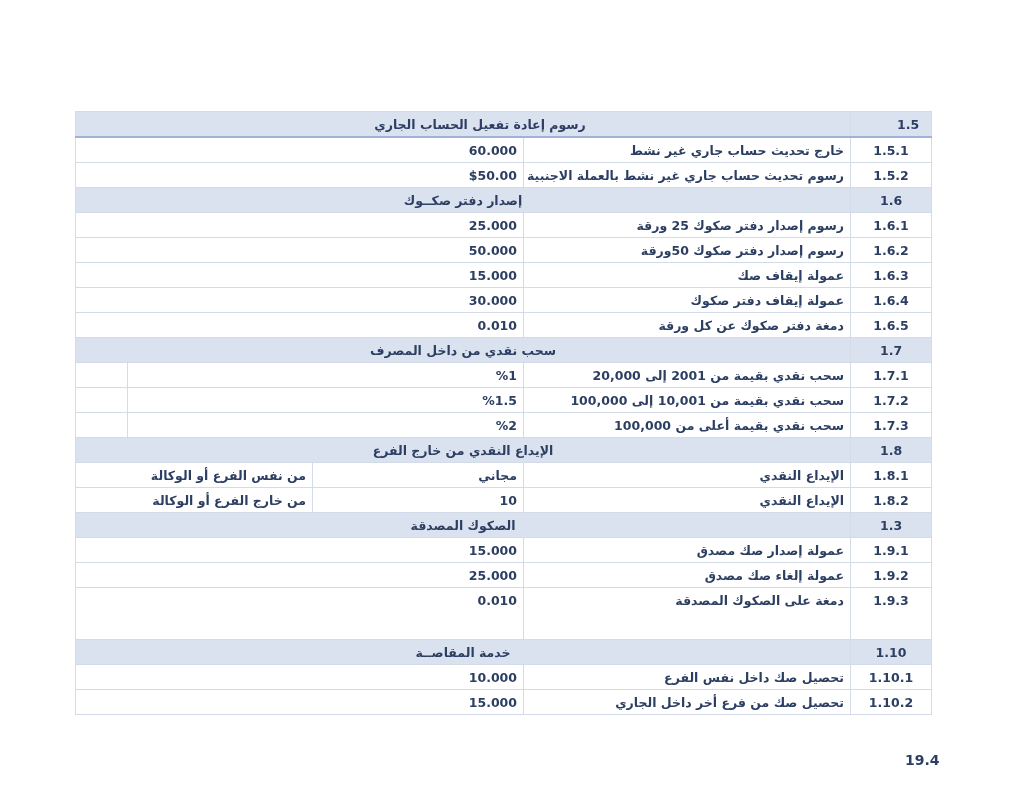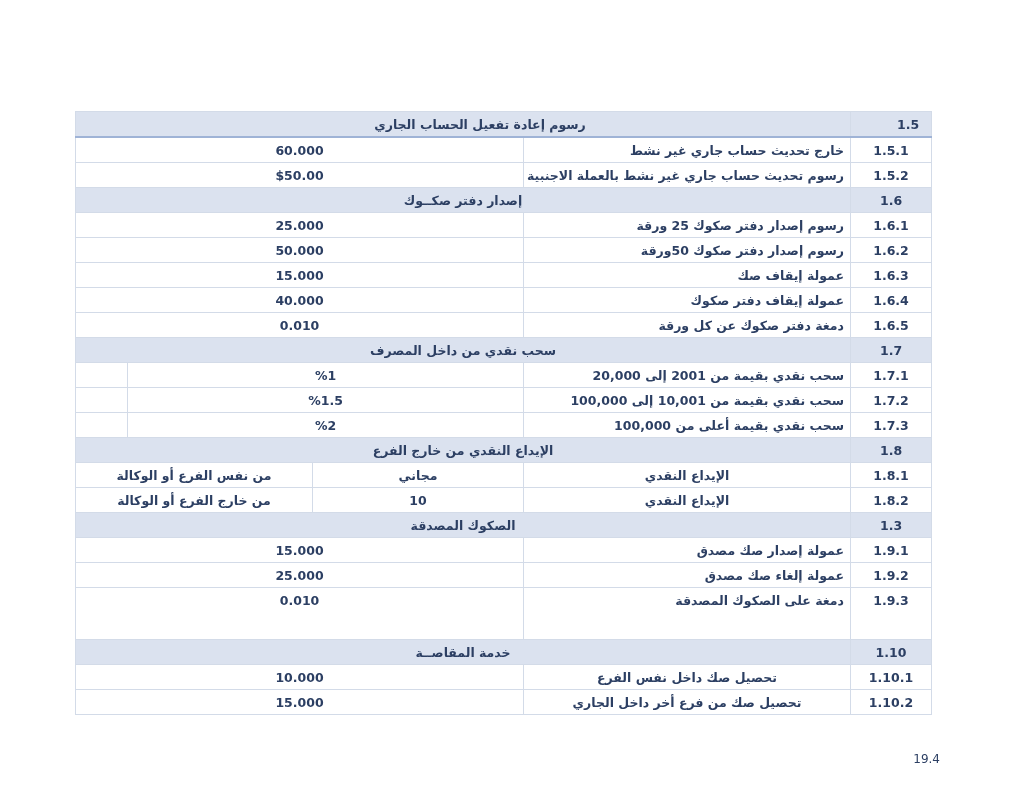--- a/index.html
+++ b/index.html
@@ -12,26 +12,26 @@
     border-collapse: collapse; table-layout: fixed; direction: rtl;
     font-size: 12.5px; font-weight: bold;
   }
   .fee-table td {
     border: 1px solid #d3dbe8; height: 24px; padding: 0 6px; white-space: nowrap; overflow: hidden;
   }
   .fee-table tr.section td { background: #dbe2ef; }
   .fee-table tr.section.first td { border-bottom: 2px solid #9fb3d6; padding-left: 40px; }
   .num { text-align: center; margin-top: 30px; }
   .desc { text-align: right; }
-  .val { text-align: center; }
+  .val { }
   .title { text-align: center; }
   .tall td { height: 46px; vertical-align: top; padding-top: 5px; }
   .page-number {
-    position: absolute; left: 905px; top: 752px; width: 35px; text-align: right;
-    font-size: 12px; font-weight: normal; color: #2c3f63;
+    position: absolute; left: 905px; top: 752px; width: 35px; text-align: left;
+    font-size: 14px; font-weight: bold; color: #2c3f63;
   }
 </style>
 </head>
 <body>
 
 <table class="fee-table">
   <colgroup>
     <col style="width:81px">
     <col style="width:327px">
     <col style="width:211px">
@@ -70,21 +70,21 @@
       <td class="val" colspan="3">50.000</td>
     </tr>
     <tr>
       <td class="num">1.6.3</td>
       <td class="desc">عمولة إيقاف صك</td>
       <td class="val" colspan="3">15.000</td>
     </tr>
     <tr>
       <td class="num">1.6.4</td>
       <td class="desc">عمولة إيقاف دفتر صكوك</td>
-      <td class="val" colspan="3">40.000</td>
+      <td class="val" colspan="3">30.000</td>
     </tr>
     <tr>
       <td class="num">1.6.5</td>
       <td class="desc">دمغة دفتر صكوك عن كل ورقة</td>
       <td class="val" colspan="3">0.010</td>
     </tr>
 
     <tr class="section">
       <td class="num">1.7</td>
       <td class="title" colspan="4">سحب نقدي من داخل المصرف</td>

